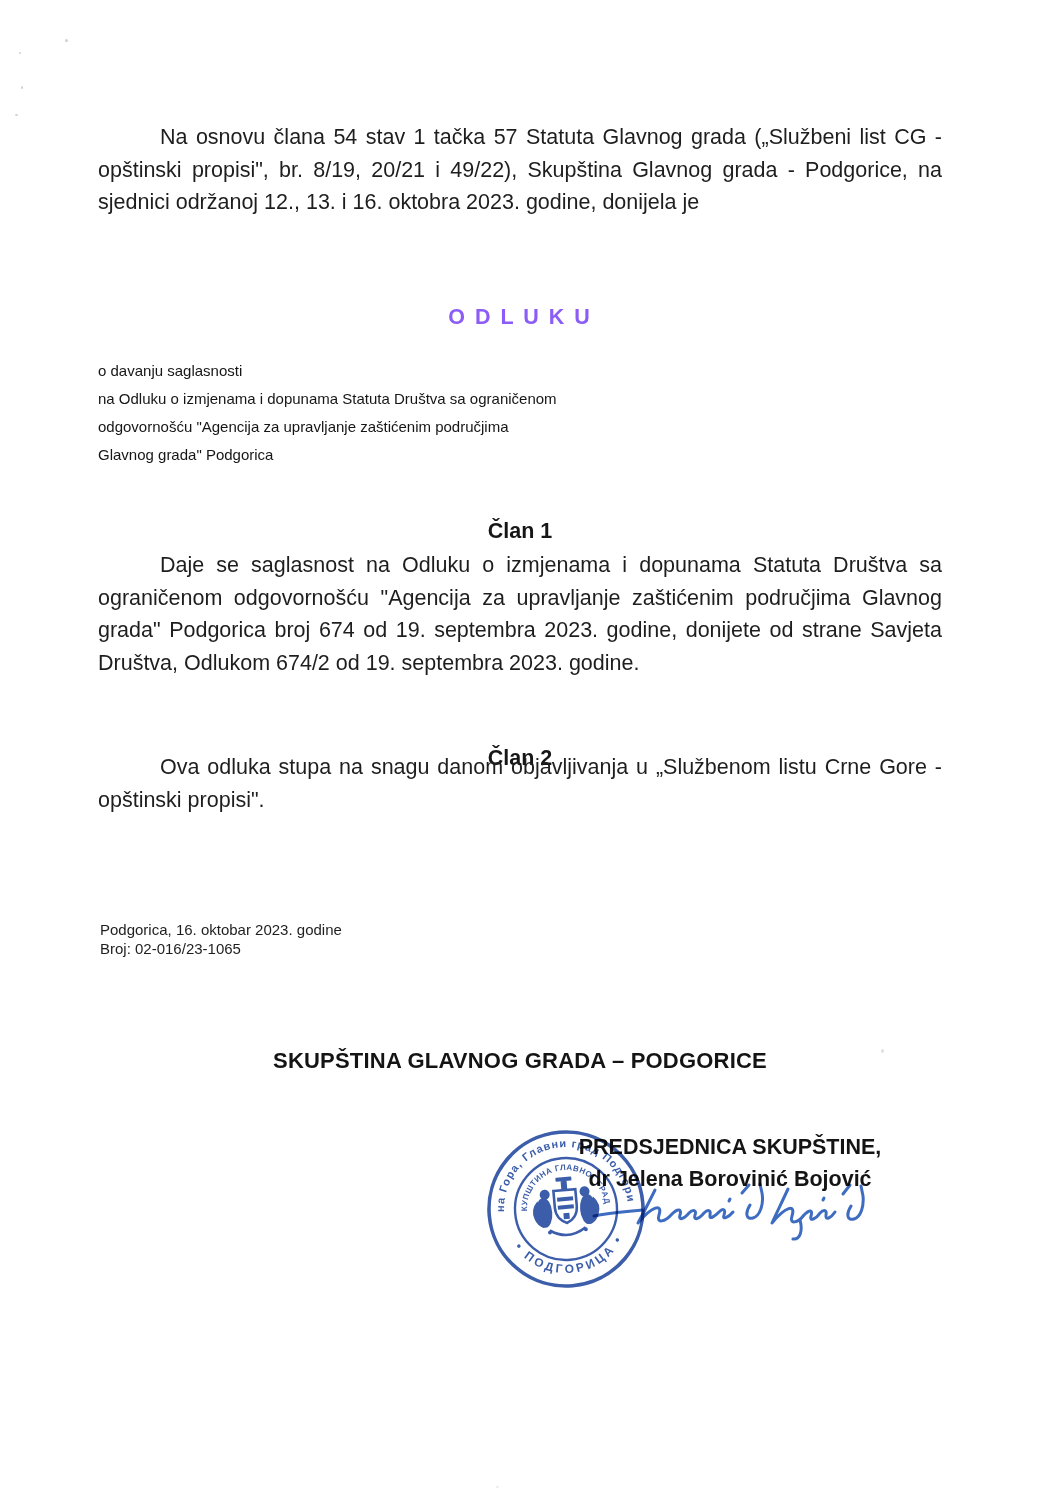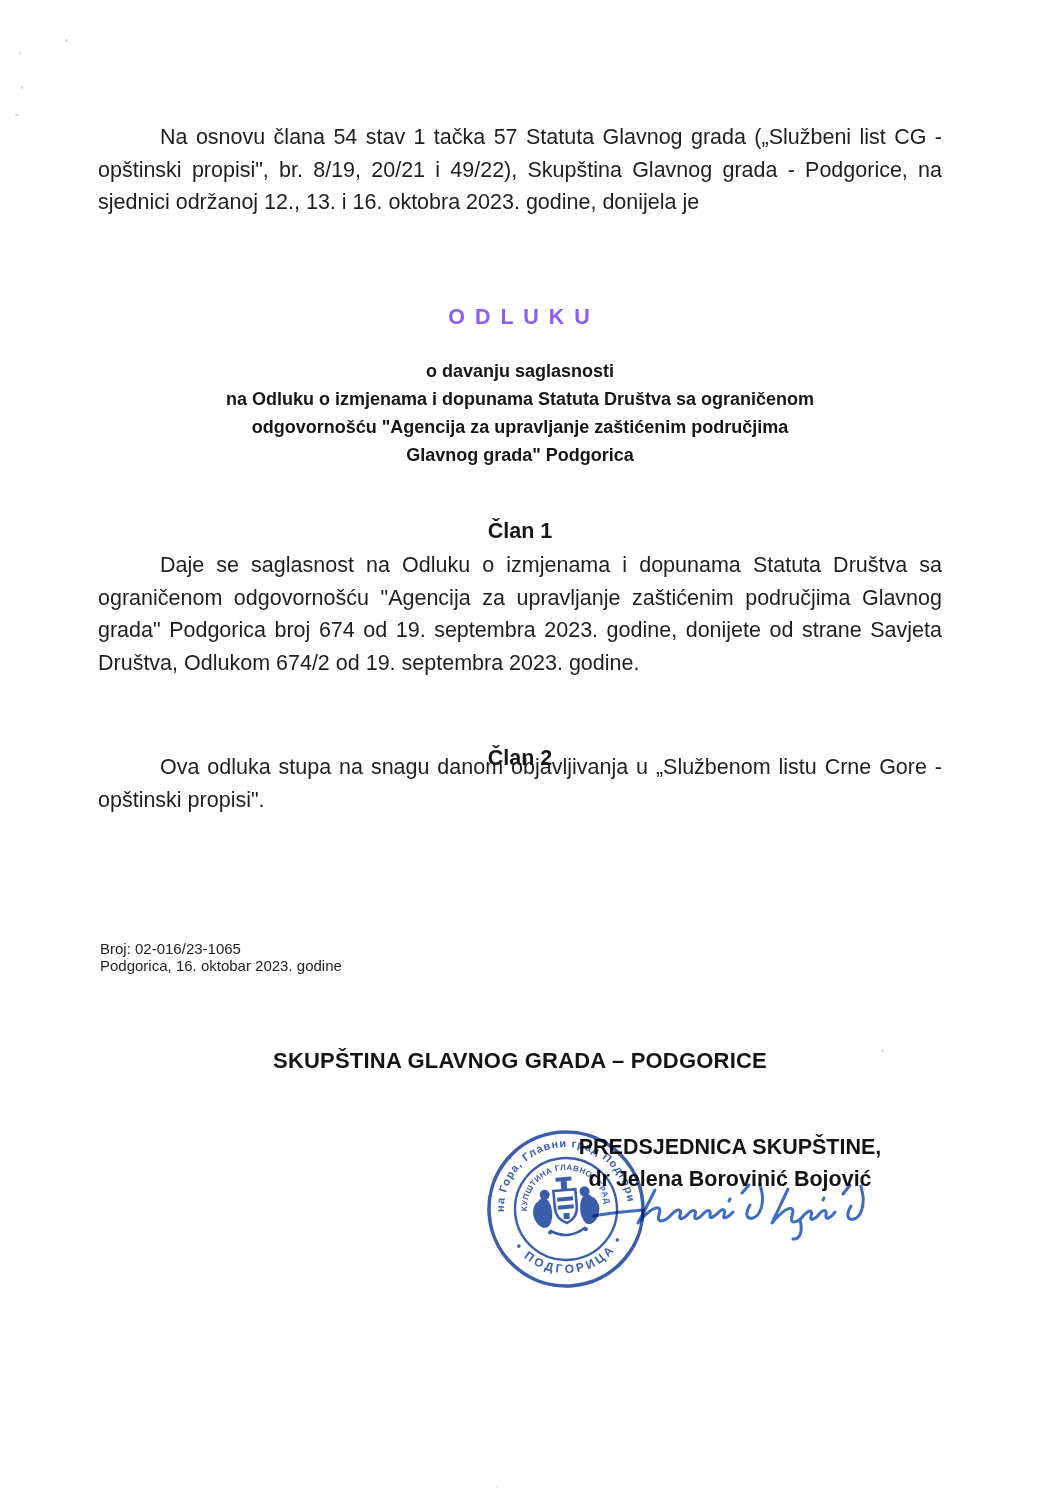--- a/index.html
+++ b/index.html
@@ -21,24 +21,24 @@
   }
   .indent{text-indent:62px;}
   .doc-title{
     font-size:21.5px;
     font-weight:600;
     letter-spacing:2px;
     text-align:center;
     color:#8b5cf6;
   }
   .subtitle-line{
-    font-size:18px;
-    font-weight:bold;
+    font-size:15px;
+    font-weight:normal;
     line-height:28px;
-    text-align:center;
+    text-align:left;
     color:#161616;
   }
   .article-heading{
     font-size:21.5px;
     font-weight:bold;
     text-align:center;
     color:#161616;
   }
   .meta-line{
     font-size:15px;
@@ -91,21 +91,21 @@
     <div class="subtitle-line">Glavnog grada" Podgorica</div>
   </div>
 
   <div class="abs article-heading" style="left:98px;top:503px;width:844px;">Član 1</div>
   <p class="abs body-text indent" style="left:98px;top:533px;width:844px;margin:0;">Daje se saglasnost na Odluku o izmjenama i dopunama Statuta Društva sa ograničenom odgovornošću "Agencija za upravljanje zaštićenim područjima Glavnog grada" Podgorica broj 674 od 19. septembra 2023. godine, donijete od strane Savjeta Društva, Odlukom 674/2 od 19. septembra 2023. godine.</p>
 
   <div class="abs article-heading" style="left:98px;top:730px;width:844px;">Član 2</div>
   <p class="abs body-text indent" style="left:98px;top:735px;width:844px;margin:0;">Ova odluka stupa na snagu danom objavljivanja u „Službenom listu Crne Gore - opštinski propisi".</p>
 
   <div class="abs meta-line" style="left:100px;top:917px;">Broj: 02-016/23-1065</div>
-  <div class="abs meta-line" style="left:100px;top:934px;">Podgorica, 16. oktobar 2023. godine</div>
+  <div class="abs meta-line" style="left:100px;top:898px;">Podgorica, 16. oktobar 2023. godine</div>
 
   <div class="abs assembly-line" style="left:98px;top:1032px;width:844px;">SKUPŠTINA GLAVNOG GRADA – PODGORICE</div>
 
   <div class="abs sig-block" style="left:520px;top:1116px;width:420px;">
     <div>PREDSJEDNICA SKUPŠTINE,</div>
     <div>dr Jelena Borovinić Bojović</div>
   </div>
 
   <svg class="abs sig-svg" style="left:592px;top:1160px;" width="312" height="78" viewBox="0 0 312 78">
     <g fill="none" stroke="#3e6cc0" stroke-width="3" stroke-linecap="round" stroke-linejoin="round">

